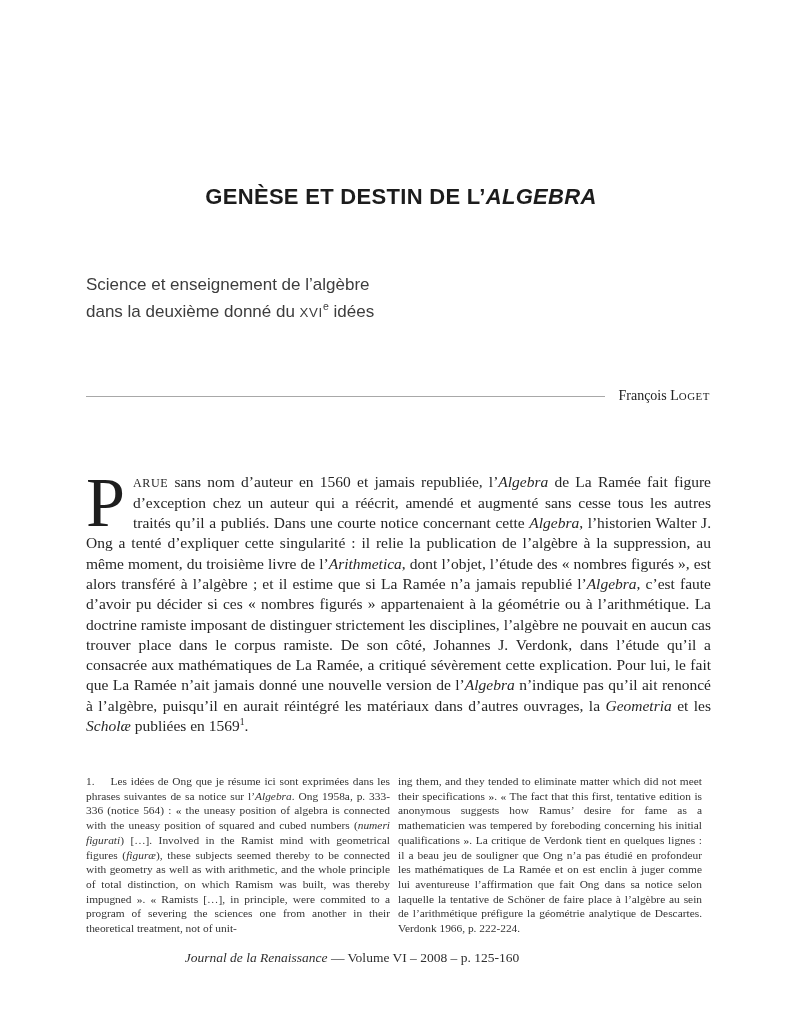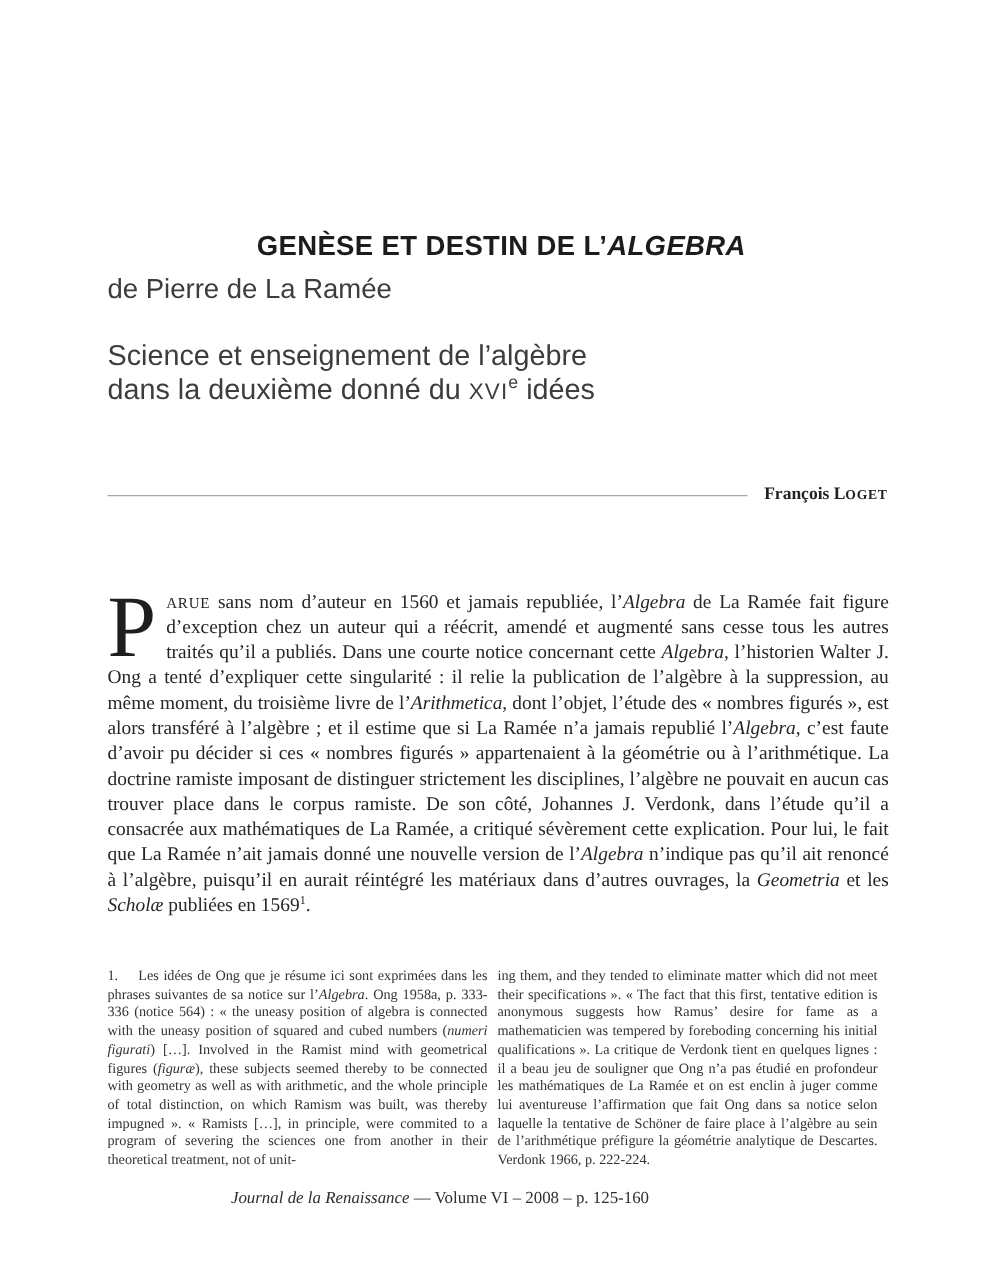--- a/index.html
+++ b/index.html
@@ -44,21 +44,21 @@
     line-height: 26px;
   }
 
   
   .subtitle {
     position: absolute;
     left: 86px;
     top: 271px;
     width: 630px;
     font-family: "Liberation Sans", sans-serif;
-    font-size: 23px;
+    font-size: 17px;
     line-height: 27px;
     color: #3d3d3d;
   }
 
   
   .author-row {
     position: absolute;
     left: 86px;
     top: 388px;
     width: 624px;
@@ -68,21 +68,20 @@
   .author-rule {
     flex: 1;
     height: 0;
     border-top: 1px solid #a8a8a8;
   }
   .author-name {
     margin-left: 13px;
     font-size: 14px;
     color: #222222;
     white-space: nowrap;
-    font-weight: bold;
   }
 
   
   .body-par {
     position: absolute;
     left: 86px;
     top: 456px;
     width: 625px;
     font-size: 15.5px;
     line-height: 20.3px;
@@ -129,21 +128,20 @@
     color: #2e2e2e;
   }
 </style>
 </head>
 <body>
 
 <div class="page">
 
   <div class="title-block">
     <h1 class="title-main"><span>GENÈSE ET DESTIN DE L’</span><span class="rt-i">ALGEBRA</span></h1>
-    <div class="title-sub">de Pierre de La Ramée</div>
   </div>
 
   <div class="subtitle">
     <div>Science et enseignement de l’algèbre</div>
     <div><span>dans la deuxième donné du </span><span class="rt-sc">XVI</span><span class="rt-sup">e</span><span> idées</span></div>
   </div>
 
   <div class="author-row">
     <div class="author-rule"></div>
     <div class="author-name"><span>François L</span><span class="rt-sc">OGET</span></div>

